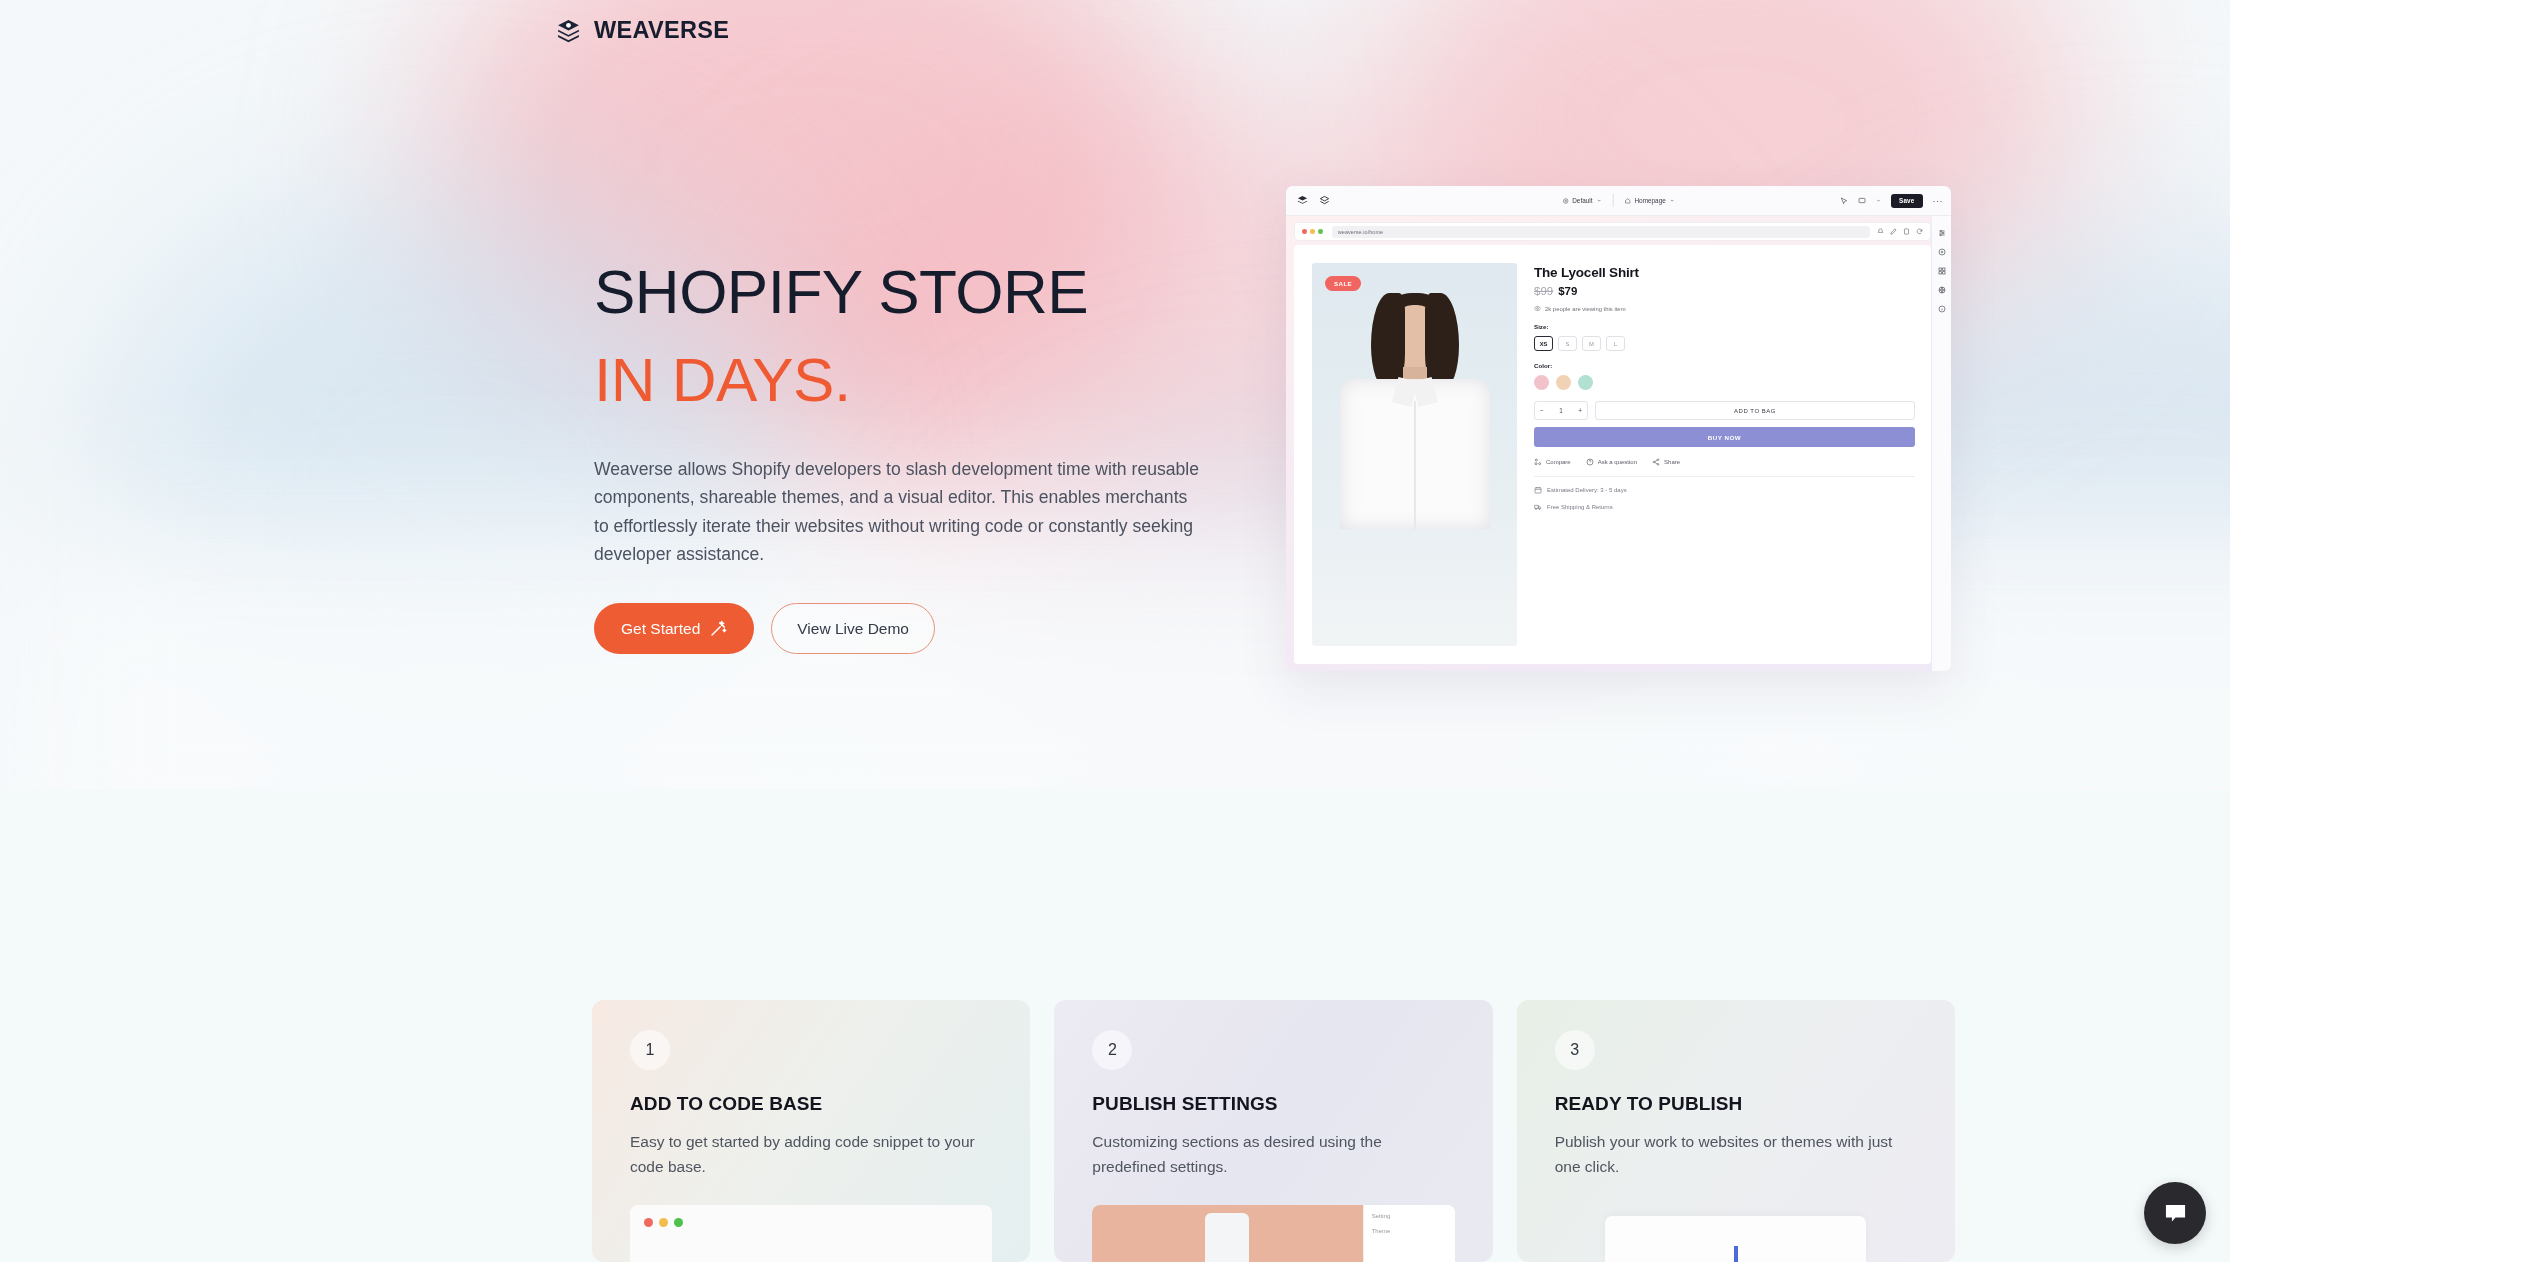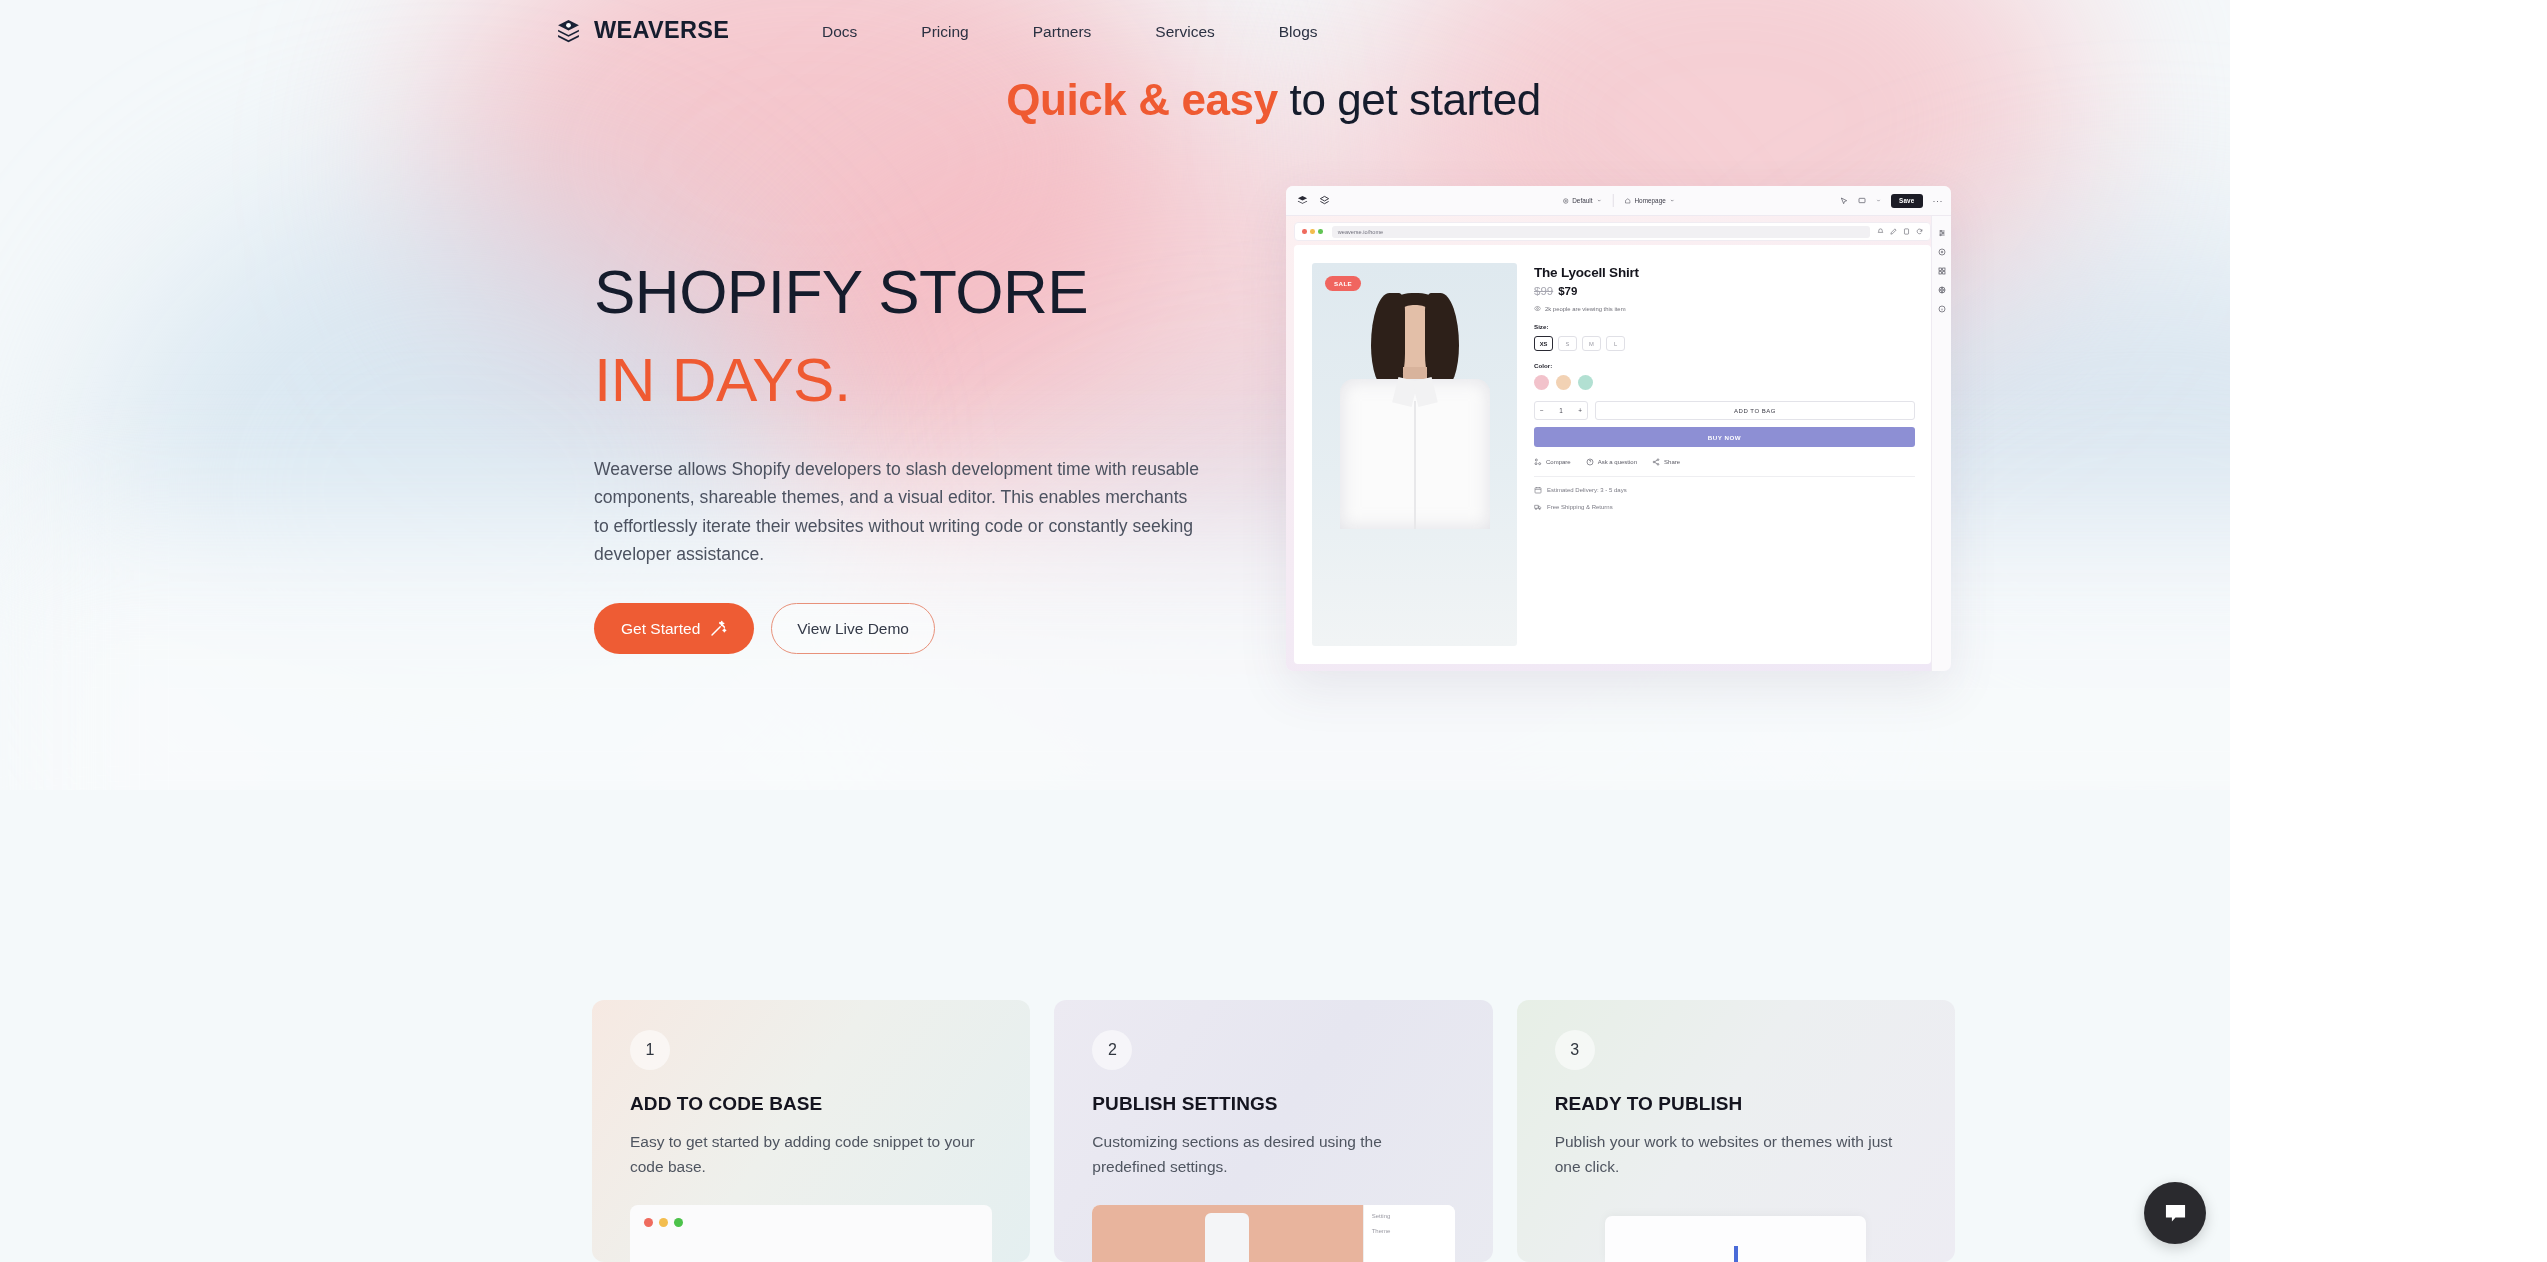--- a/index.html
+++ b/index.html
@@ -252,27 +252,20 @@
     <div class="brand">
       <svg class="brand-mark" viewBox="0 0 24 24">
         <path d="M12 2 L22 7 L12 12 L2 7 Z" fill="#1a2236"></path>
         <path d="M2 11.2 L12 16.2 L22 11.2 L22 13 L12 18 L2 13 Z" fill="#1a2236"></path>
         <path d="M2 16.4 L12 21.4 L22 16.4 L22 18.2 L12 23.2 L2 18.2 Z" fill="#1a2236"></path>
         <circle cx="12" cy="7" r="2.3" fill="#ffffff"></circle>
       </svg>
       <span class="brand-name">WEAVERSE</span>
     </div>
 
-    <nav class="nav">
-      <a href="#">Docs</a>
-      <a href="#">Pricing</a>
-      <a href="#">Partners</a>
-      <a href="#">Services</a>
-      <a href="#">Blogs</a>
-    </nav>
 
     <div class="header-icons">
       <svg class="hicon" viewBox="0 0 24 24" fill="currentColor">
         <path d="M5.1 14.6a2 2 0 1 1-2-2h2zm1 0a2 2 0 0 1 4 0v5a2 2 0 1 1-4 0z"></path>
         <path d="M9.1 5.6a2 2 0 1 1 2-2v2zm0 1a2 2 0 0 1 0 4h-5a2 2 0 0 1 0-4z"></path>
         <path d="M18.1 9.6a2 2 0 1 1 2 2h-2zm-1 0a2 2 0 0 1-4 0v-5a2 2 0 1 1 4 0z"></path>
         <path d="M14.1 18.6a2 2 0 1 1-2 2v-2zm0-1a2 2 0 0 1 0-4h5a2 2 0 0 1 0 4z"></path>
       </svg>
       <svg class="hicon" viewBox="0 0 24 24" fill="none" stroke="currentColor" stroke-width="1.7" stroke-linecap="round" stroke-linejoin="round">
         <path d="M9 19c-4 1.5-4-2.2-6-2.8M15 21v-3.6a3.1 3.1 0 0 0-.9-2.4c2.9-.3 6-1.4 6-6.4a5 5 0 0 0-1.4-3.4 4.6 4.6 0 0 0-.1-3.5s-1.1-.3-3.6 1.4a12.3 12.3 0 0 0-6.4 0C6.1 1.4 5 1.7 5 1.7a4.6 4.6 0 0 0-.1 3.5A5 5 0 0 0 3.5 8.6c0 5 3.1 6.1 6 6.4a3.1 3.1 0 0 0-.9 2.4V21"></path>
@@ -500,23 +493,20 @@
               <circle cx="6" cy="18" r="1.7"></circle>
               <circle cx="17" cy="18" r="1.7"></circle>
             </svg>
           <span>Free Shipping &amp; Returns</span>
         </div>
       </div>
     </div>
   </div>
 
   <div class="sec2"></div>
-  <h2 class="sec2-h">
-    <span class="accent">Quick &amp; easy</span><span> to get started</span>
-  </h2>
 
   <div class="cards">
     <div class="card card-1">
       <div class="card-num">1</div>
       <div class="card-t">ADD TO CODE BASE</div>
       <div class="card-d">Easy to get started by adding code snippet to your code base.</div>
       <div class="card-prev prev-1">
         <div class="dots">
           <i style="background:#ef6b5e"></i>
             <i style="background:#f3bd4e"></i>

